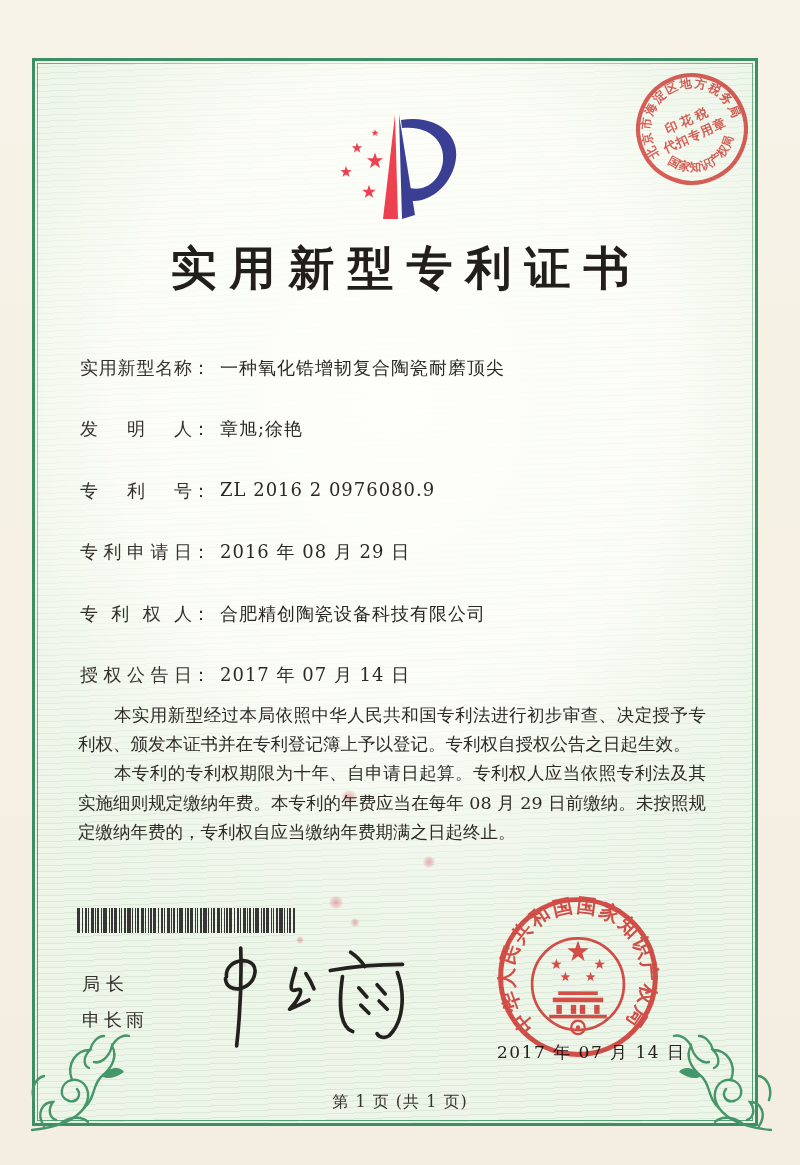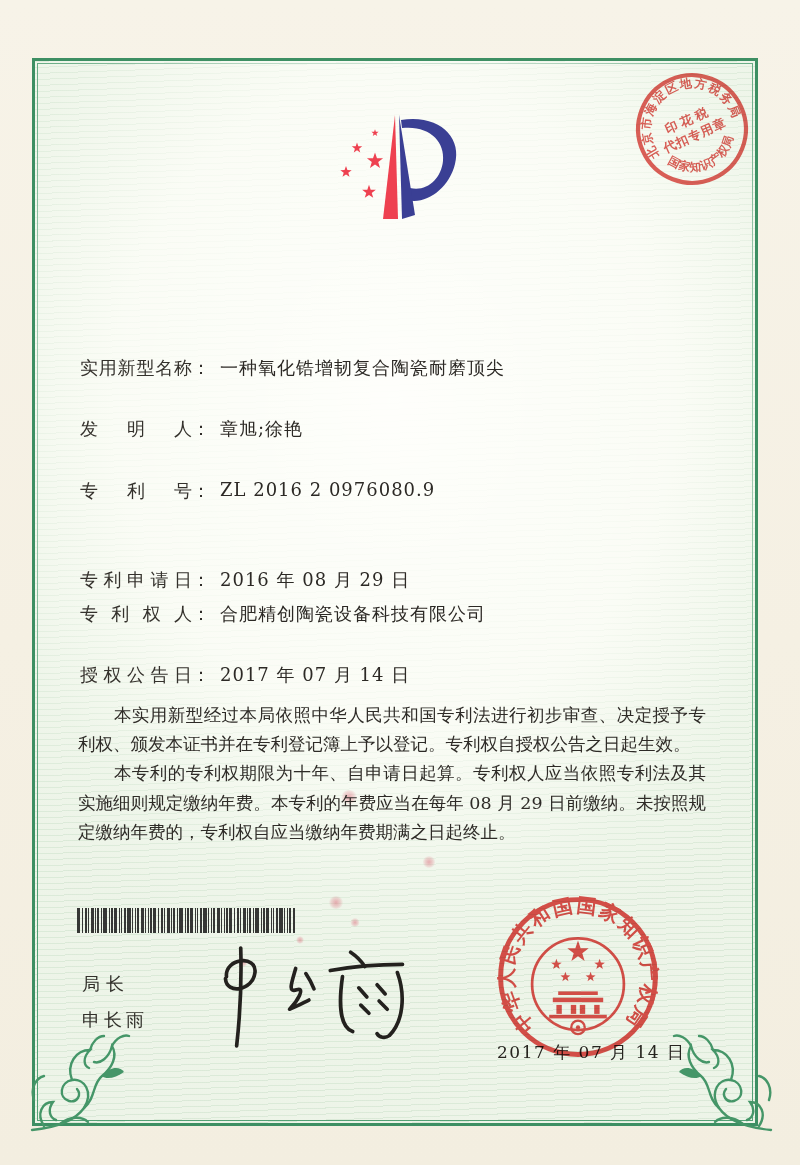--- a/index.html
+++ b/index.html
@@ -92,37 +92,38 @@
       <use href="#star" transform="translate(25,36) scale(0.55)" fill="#ee4150"></use>
       <use href="#star" transform="translate(43,49) scale(0.85)" fill="#ee4150"></use>
       <use href="#star" transform="translate(14,60) scale(0.6)" fill="#ee4150"></use>
       <use href="#star" transform="translate(37,80) scale(0.72)" fill="#ee4150"></use>
     </g>
     <path fill="#3a3f94" d="M69,8 C108,2 130,26 123,52 C117,76 95,93 75,88 C74,84 75,80 78,76 C95,80 109,67 111,49 C113,29 97,13 70,16 Z"></path>
     <polygon fill="#ee4150" points="63,3 51,107 66,107"></polygon>
     <polygon fill="#3a3f94" points="67,3 70,107 83,103"></polygon>
   </svg>
 
+  <div class="layer main-title">实用新型专利证书</div>
 
   <div class="layer frow" style="top:356px;">
     <span class="flabel">实用新型名称</span>
       <span class="fcolon">：</span>
     <span class="fvalue">一种氧化锆增韧复合陶瓷耐磨顶尖</span>
   </div>
   <div class="layer frow" style="top:417px;">
     <span class="flabel">发明人</span>
       <span class="fcolon">：</span>
     <span class="fvalue">章旭;徐艳</span>
   </div>
   <div class="layer frow" style="top:479px;">
     <span class="flabel">专利号</span>
       <span class="fcolon">：</span>
     <span class="fvalue">ZL 2016 2 0976080.9</span>
   </div>
-  <div class="layer frow" style="top:540px;margin-top:28px;">
+  <div class="layer frow" style="top:540px;">
     <span class="flabel">专利申请日</span>
       <span class="fcolon">：</span>
     <span class="fvalue">2016 年 08 月 29 日</span>
   </div>
   <div class="layer frow" style="top:602px;">
     <span class="flabel">专利权人</span>
       <span class="fcolon">：</span>
     <span class="fvalue">合肥精创陶瓷设备科技有限公司</span>
   </div>
   <div class="layer frow" style="top:663px;">
@@ -195,20 +196,21 @@
     <text font-size="13" font-weight="bold" fill="#dd4a44">
       <textPath href="#taxTop" startOffset="0" textLength="160">北京市海淀区地方税务局</textPath>
     </text>
     <text font-size="12.5" font-weight="bold" fill="#dd4a44">
       <textPath href="#taxBottom" startOffset="0" textLength="90">国家知识产权局</textPath>
     </text>
     <text x="70" y="64" text-anchor="middle" font-size="13.5" font-weight="bold" letter-spacing="4" fill="#dd4a44">印花税</text>
     <text x="70" y="82" text-anchor="middle" font-size="13.5" font-weight="bold" letter-spacing="1" fill="#dd4a44">代扣专用章</text>
   </svg>
 
+  <div class="layer page-footer">第 1 页 (共 1 页)</div>
 
   <svg class="layer ornament orn-left" viewBox="0 0 105 112">
     <g fill="none" stroke="#459668" stroke-width="2.4" stroke-linecap="round">
       <path d="M6,108 C26,106 48,100 58,86 C68,70 58,56 46,58 C34,60 32,76 43,79 C51,81 56,73 51,67"></path>
       <path d="M58,86 C70,76 66,62 76,54 C86,46 92,34 86,24 C83,36 74,42 68,40"></path>
       <path d="M46,58 C40,42 50,28 64,28 C56,36 58,44 63,46"></path>
       <path d="M18,104 C10,92 16,80 27,80 C21,88 24,96 30,98"></path>
       <path d="M34,102 C44,94 56,94 62,100"></path>
       <path d="M86,24 C90,16 98,12 103,14"></path>
       <path d="M64,28 C66,20 72,14 78,14"></path>

